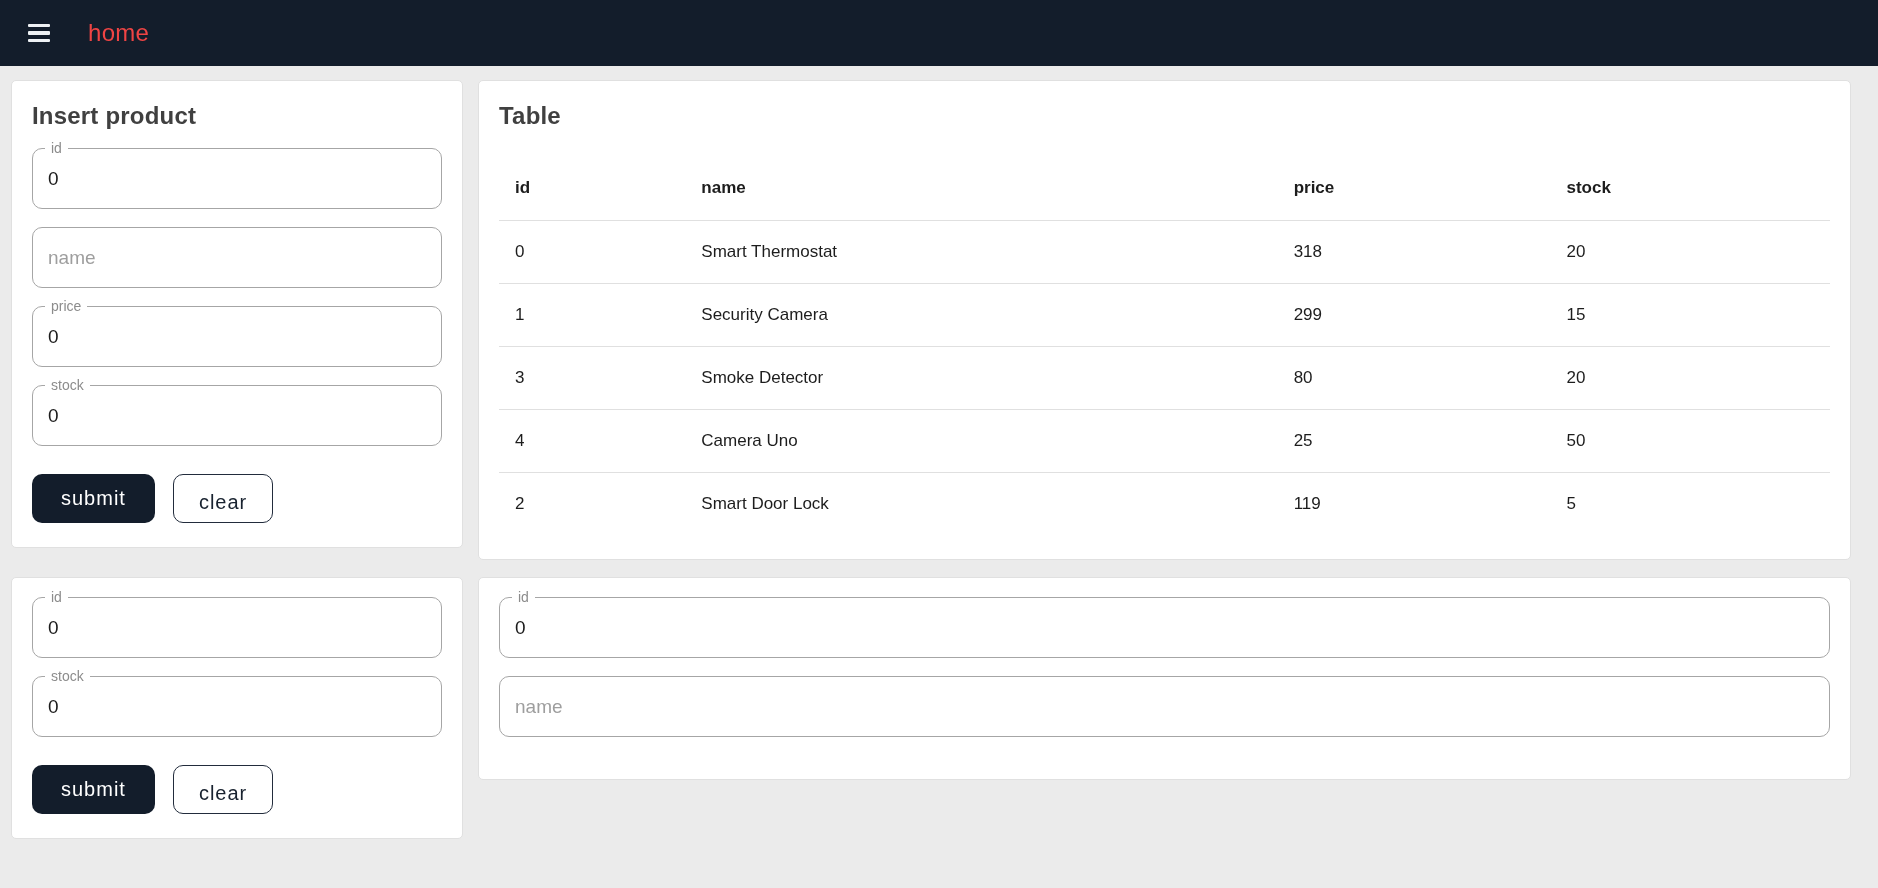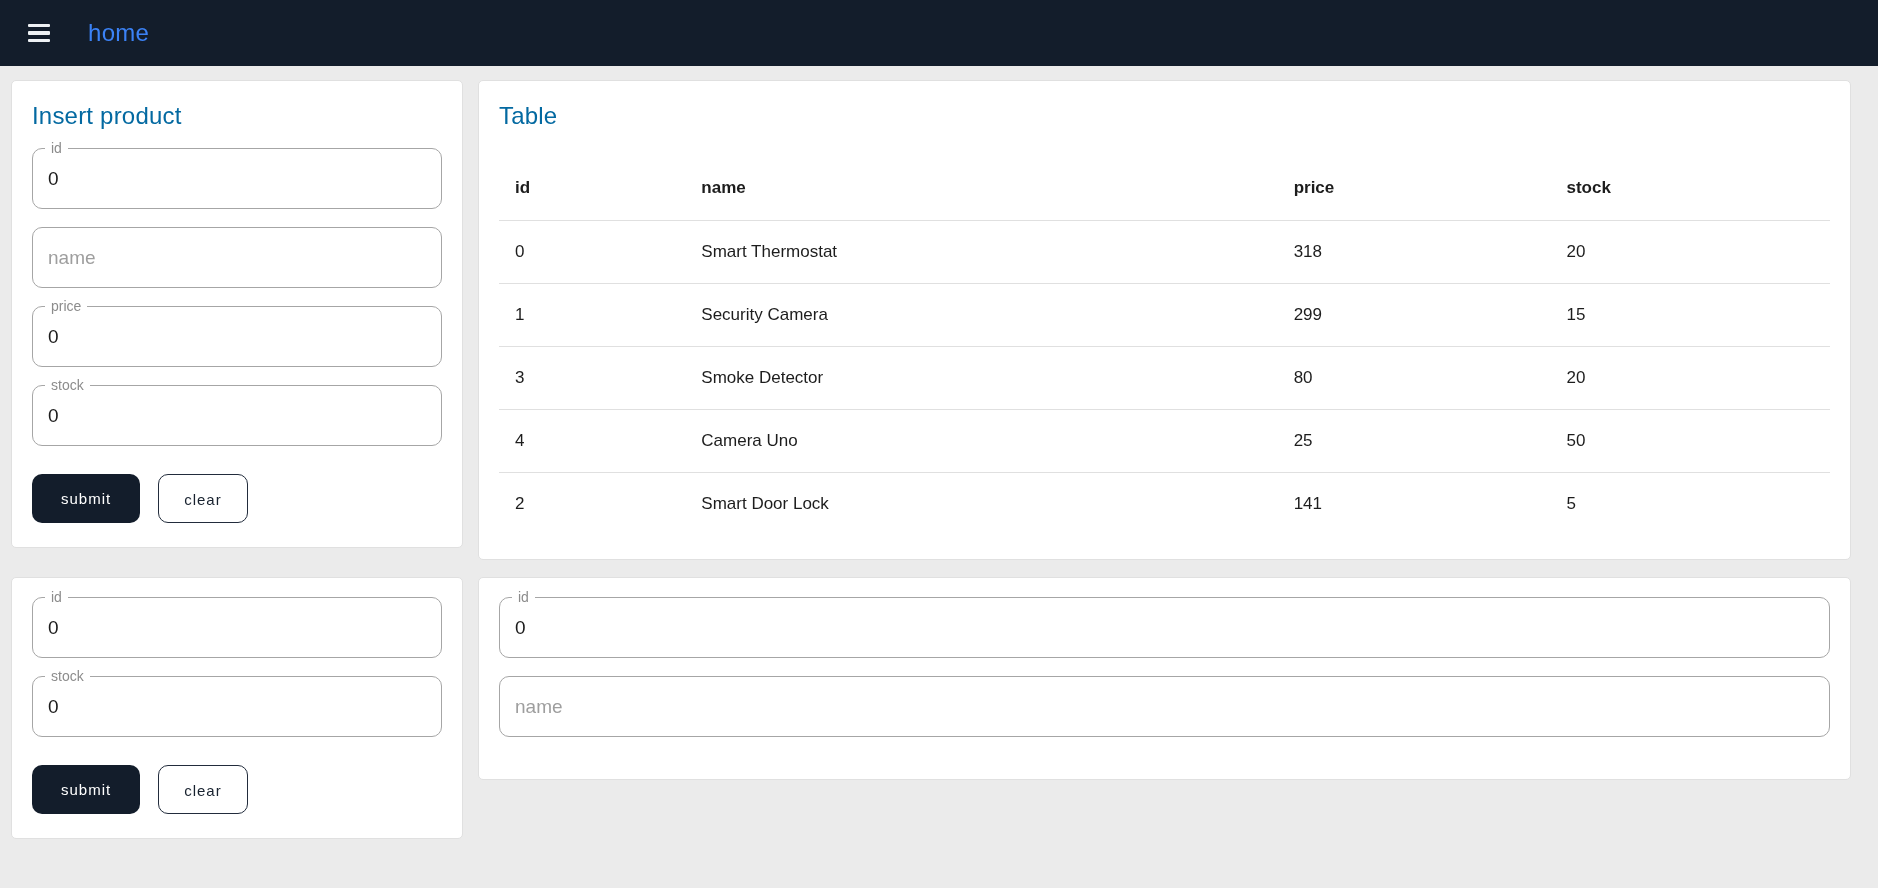--- a/index.html
+++ b/index.html
@@ -19,21 +19,21 @@
     align-items: center;
     padding: 0 26px;
   }
   .menu-btn {
     width: 26px; height: 20px;
     display: flex; flex-direction: column; justify-content: space-between;
     background: none; border: none; padding: 1px 2px; cursor: pointer;
   }
   .menu-btn .bar { width: 22px; height: 3.4px; background: #eef1f4; border-radius: 1px; }
   .appbar-title {
-    color: #3b82f6;
+    color: #ef4444;
     font-size: 24px;
     margin-left: 36px;
     letter-spacing: 0.3px;
   }
 
   
   .main {
     padding: 14px 27px 0 11px;
     display: grid;
     grid-template-columns: 452px 1fr;
@@ -41,22 +41,22 @@
     align-items: start;
   }
   .card {
     background: #ffffff;
     border: 1px solid #e0e0e0;
     border-radius: 5px;
     padding: 19px 20px 24px;
   }
   .card-title {
     font-size: 24px;
-    font-weight: 400;
-    color: #0369a1;
+    font-weight: 700;
+    color: #404040;
     margin: 2px 0 18px 0;
     letter-spacing: 0.2px;
   }
   .table-card .card-title { margin-bottom: 24px; }
 
   
   .field {
     position: relative;
     border: 1px solid #a6a6a6;
     border-radius: 10px;
@@ -81,21 +81,21 @@
     color: #1c1c1c;
     border-radius: 10px;
     font-family: inherit;
   }
   .field input::placeholder { color: #9e9e9e; opacity: 1; }
 
   
   .buttons { display: flex; gap: 18px; margin-top: 28px; }
   .btn {
     height: 49px;
-    font-size: 15px;
+    font-size: 20px;
     letter-spacing: 1px;
     border-radius: 10px;
     font-family: inherit;
     cursor: pointer;
   }
   .btn.filled {
     background: #131d2b;
     color: #ffffff;
     border: none;
     padding: 0 29px;
@@ -209,21 +209,21 @@
         </tr>
         <tr>
           <td>4</td>
           <td>Camera Uno</td>
           <td>25</td>
           <td>50</td>
         </tr>
         <tr>
           <td>2</td>
           <td>Smart Door Lock</td>
-          <td>141</td>
+          <td>119</td>
           <td>5</td>
         </tr>
       </tbody>
     </table>
   </section>
 
   <section class="card">
 
     <div class="field">
       <span class="field-label">id</span>

